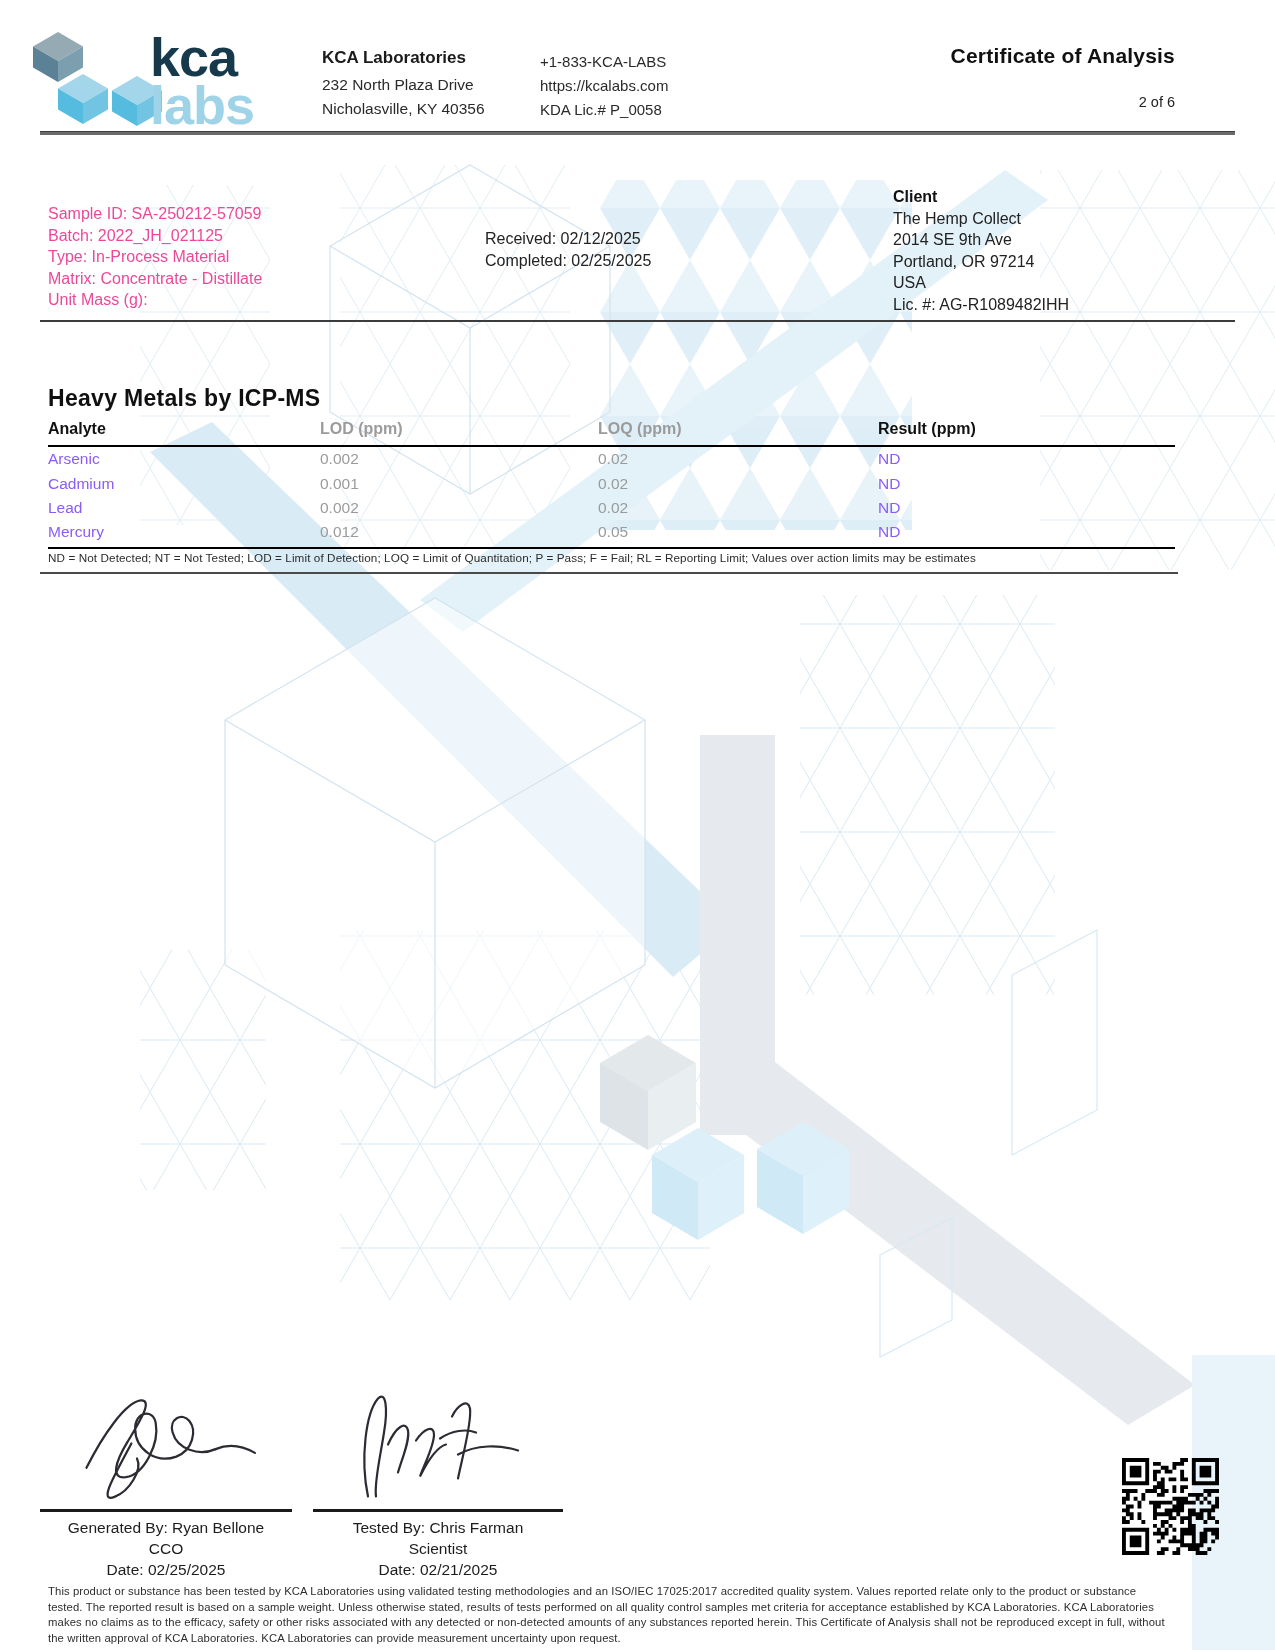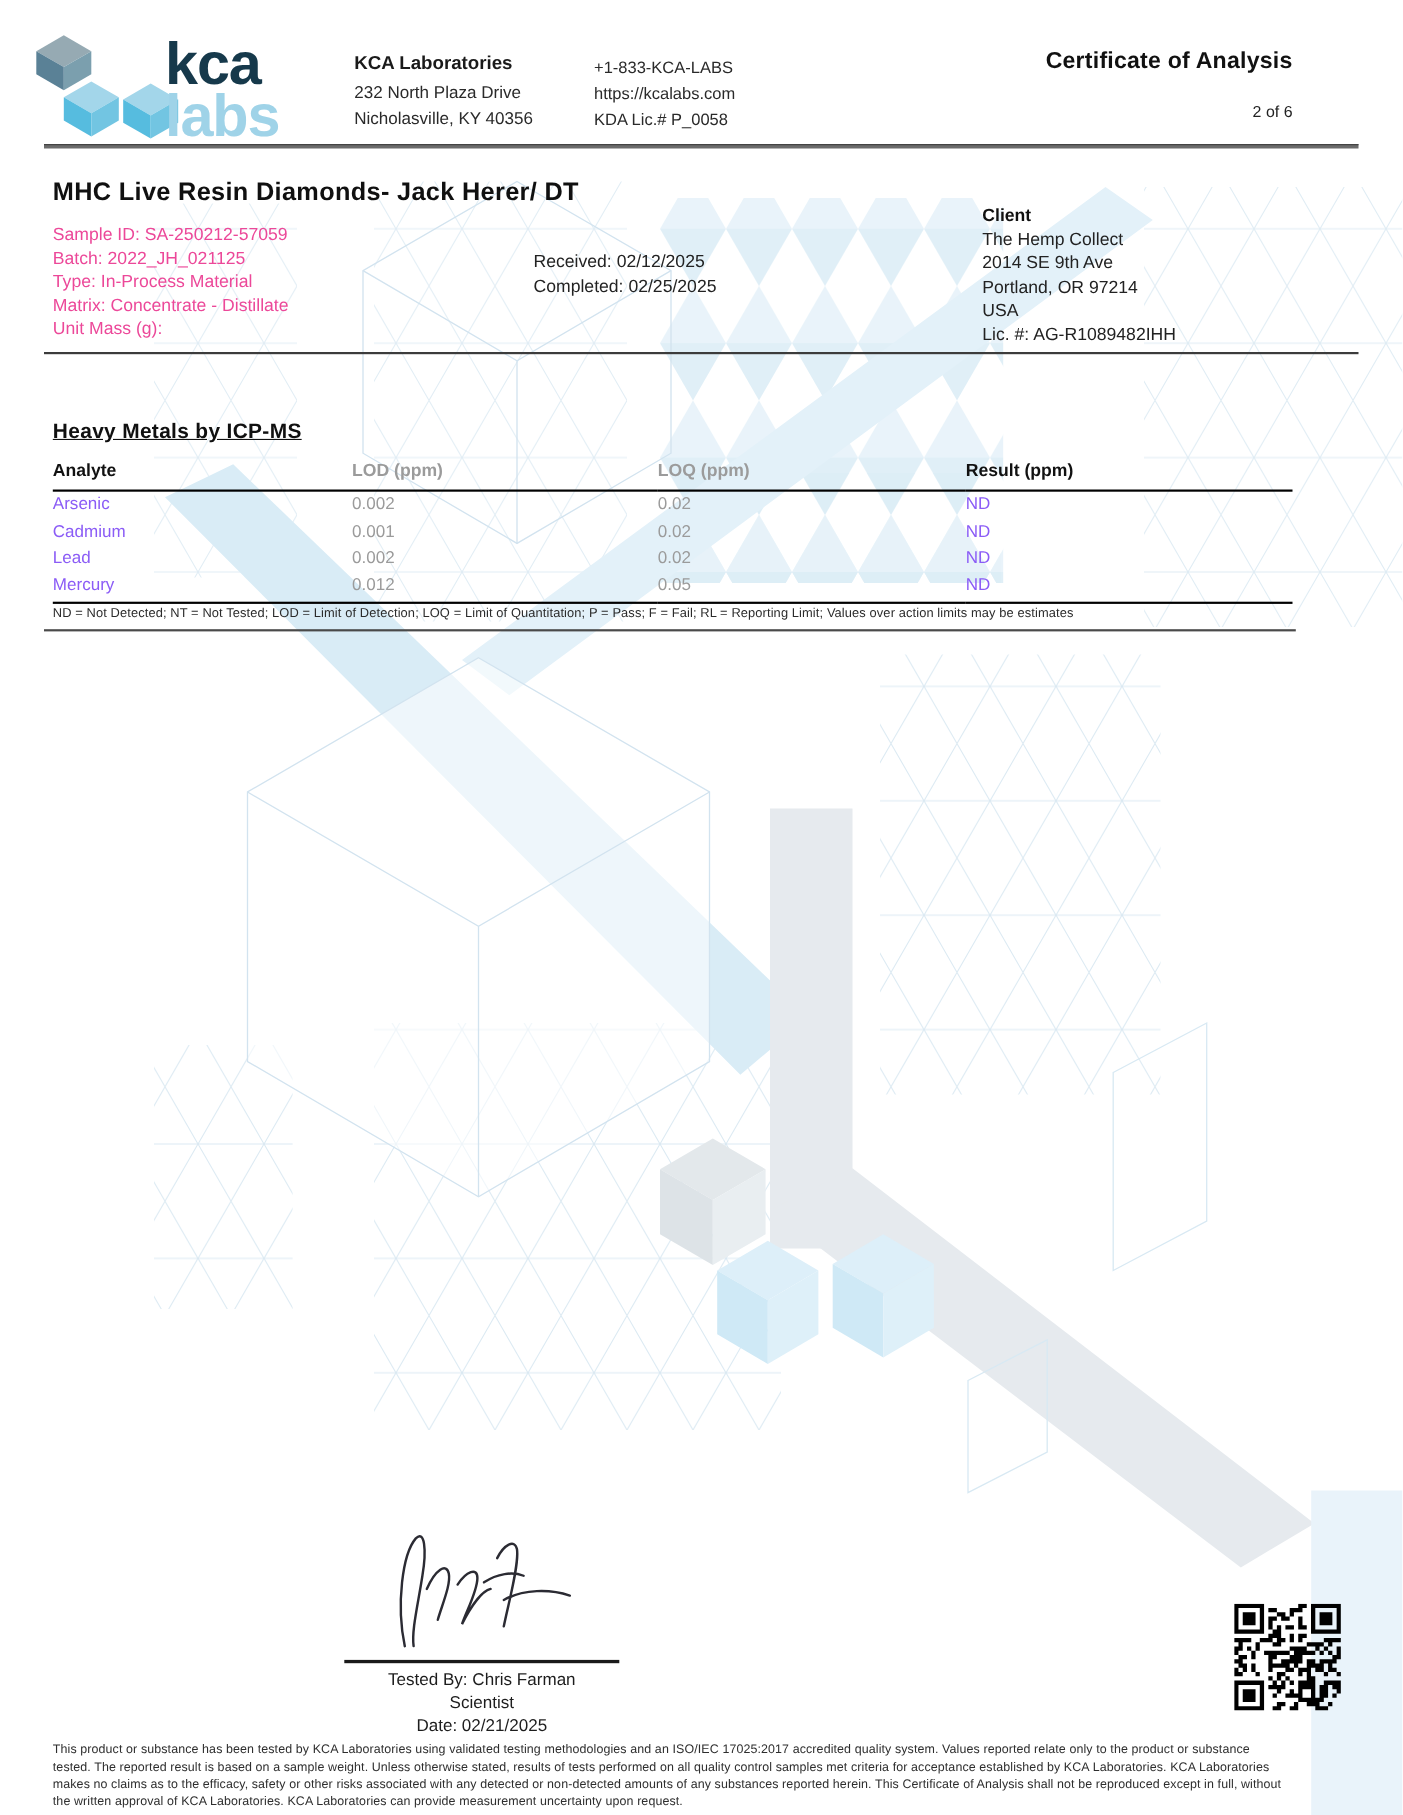--- a/index.html
+++ b/index.html
@@ -24,21 +24,21 @@
 
   
   .product-title{position:absolute;left:48px;top:146px;font-size:23px;font-weight:700;color:#101010;letter-spacing:.3px;}
   .sample-col{position:absolute;left:48px;top:203px;font-size:16px;line-height:21.5px;color:#ec4899;}
   .dates-col{position:absolute;left:485px;top:228px;font-size:16px;line-height:21.5px;color:#222;}
   .client-col{position:absolute;left:893px;top:186px;font-size:16px;line-height:21.5px;color:#222;}
   .client-heading{font-weight:700;color:#111;}
   .rule-sample{left:40px;top:320px;width:1195px;height:2px;background:#3c3c3c;}
 
   
-  .section-title{position:absolute;left:48px;top:366px;font-size:19px;font-weight:700;color:#101010;letter-spacing:.3px;text-decoration:underline;}
+  .section-title{position:absolute;left:48px;top:366px;font-size:23px;font-weight:700;color:#101010;letter-spacing:.3px;}
   table.results{position:absolute;left:48px;top:414px;width:1127px;border-collapse:collapse;table-layout:fixed;}
   table.results th{
     text-align:left;font-size:16px;font-weight:700;color:#111;
     padding:6px 0 7px 0;border-bottom:2.5px solid #000;margin-top:19px;
   }
   table.results th.muted{color:var(--muted,#979797);}
   table.results col.c1{width:272px;} table.results col.c2{width:278px;}
   table.results col.c3{width:280px;} table.results col.c4{width:297px;}
   table.results td{font-size:15.5px;padding:3.2px 0;color:#8b5cf6;}
   table.results td.muted{color:var(--muted,#a0a0a0);}
@@ -149,21 +149,20 @@
       <div>KDA Lic.# P_0058</div>
     </div>
 
     <div class="title-block">
       <div class="doc-title">Certificate of Analysis</div>
       <div class="page-indicator">2 of 6</div>
     </div>
   </header>
   <div class="rule rule-header"></div>
 
-  <h1 class="product-title">MHC Live Resin Diamonds- Jack Herer/ DT</h1>
 
   <div class="sample-col">
     <div>Sample ID: SA-250212-57059</div>
     <div>Batch: 2022_JH_021125</div>
     <div>Type: In-Process Material</div>
     <div>Matrix: Concentrate - Distillate</div>
     <div>Unit Mass (g):</div>
   </div>
 
   <div class="dates-col">
@@ -222,20 +221,33 @@
         <td class="muted">0.012</td>
         <td class="muted">0.05</td>
         <td>ND</td>
       </tr>
     </tbody>
   </table>
 
   <div class="footnote">ND = Not Detected; NT = Not Tested; LOD = Limit of Detection; LOQ = Limit of Quantitation; P = Pass; F = Fail; RL = Reporting Limit; Values over action limits may be estimates</div>
   <div class="rule rule-footnote"></div>
 
+  <div class="sig-block sig-left">
+    <svg class="sig-art" width="210" height="131" viewBox="0 0 210 140">
+      <g fill="none" stroke="#2b2b33" stroke-width="2.4" stroke-linecap="round">
+        <path d="M20 96 C38 60 62 26 78 24 C92 23 76 48 64 68 C50 91 46 108 62 106 C82 103 98 70 94 48 C91 32 72 36 72 54 C72 76 94 92 116 84 C134 77 138 56 130 46 C122 36 108 44 112 58 C117 76 140 84 158 76"></path>
+        <path d="M158 76 C172 70 186 72 200 80"></path>
+        <path d="M68 70 C50 104 32 134 50 127 C66 121 80 98 74 86"></path>
+      </g>
+    </svg>
+    <hr class="sig-rule">
+    <div class="sig-line">Generated By: Ryan Bellone</div>
+    <div class="sig-line">CCO</div>
+    <div class="sig-line">Date: 02/25/2025</div>
+  </div>
 
   <div class="sig-block sig-right">
     <svg class="sig-art" width="176" height="131" viewBox="0 0 176 126">
       <g fill="none" stroke="#2b2b33" stroke-width="2.2" stroke-linecap="round">
         <path d="M18 116 C10 78 16 32 28 18 C36 10 38 28 34 52 C30 78 24 102 26 116"></path>
         <path d="M38 64 C46 46 56 40 58 50 C60 60 52 78 48 92"></path>
         <path d="M66 60 C74 48 84 44 84 54 C84 66 74 84 70 96 C78 80 88 66 96 64"></path>
         <path d="M102 36 C108 24 118 18 120 28 C122 42 112 78 108 98"></path>
         <path d="M90 58 C102 50 116 48 126 52"></path>
         <path d="M108 74 C126 64 150 64 168 70"></path>

